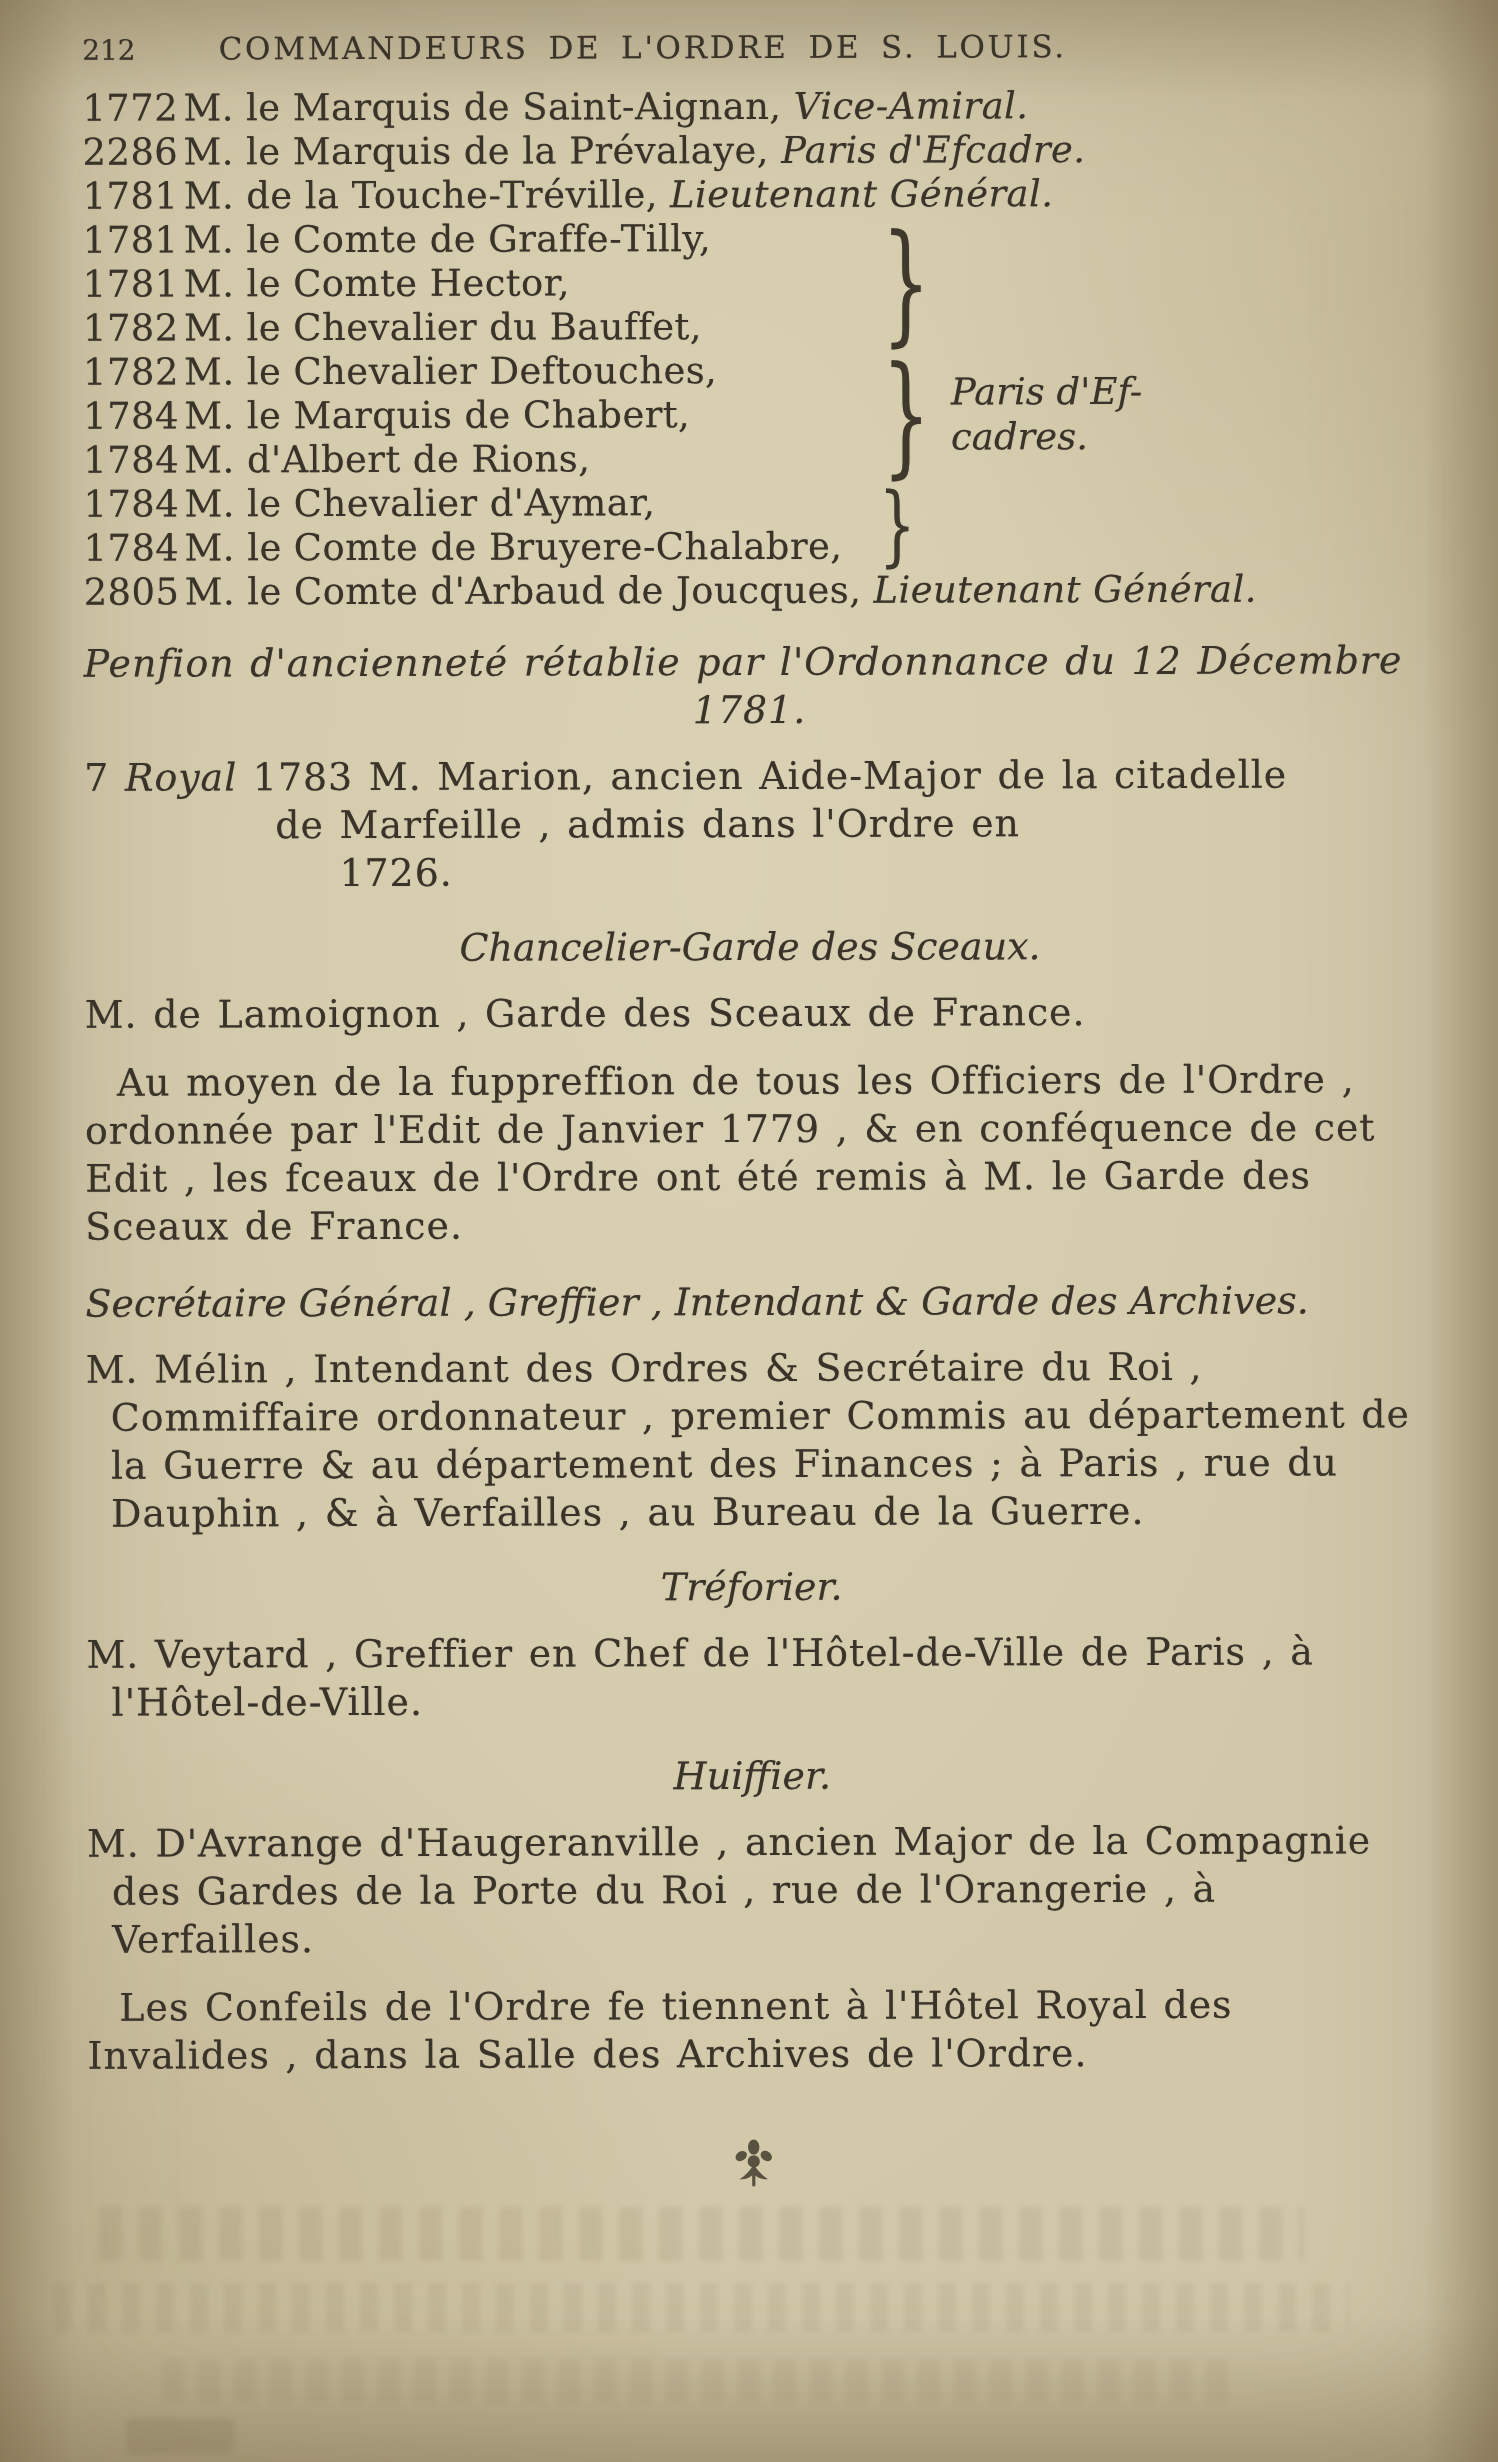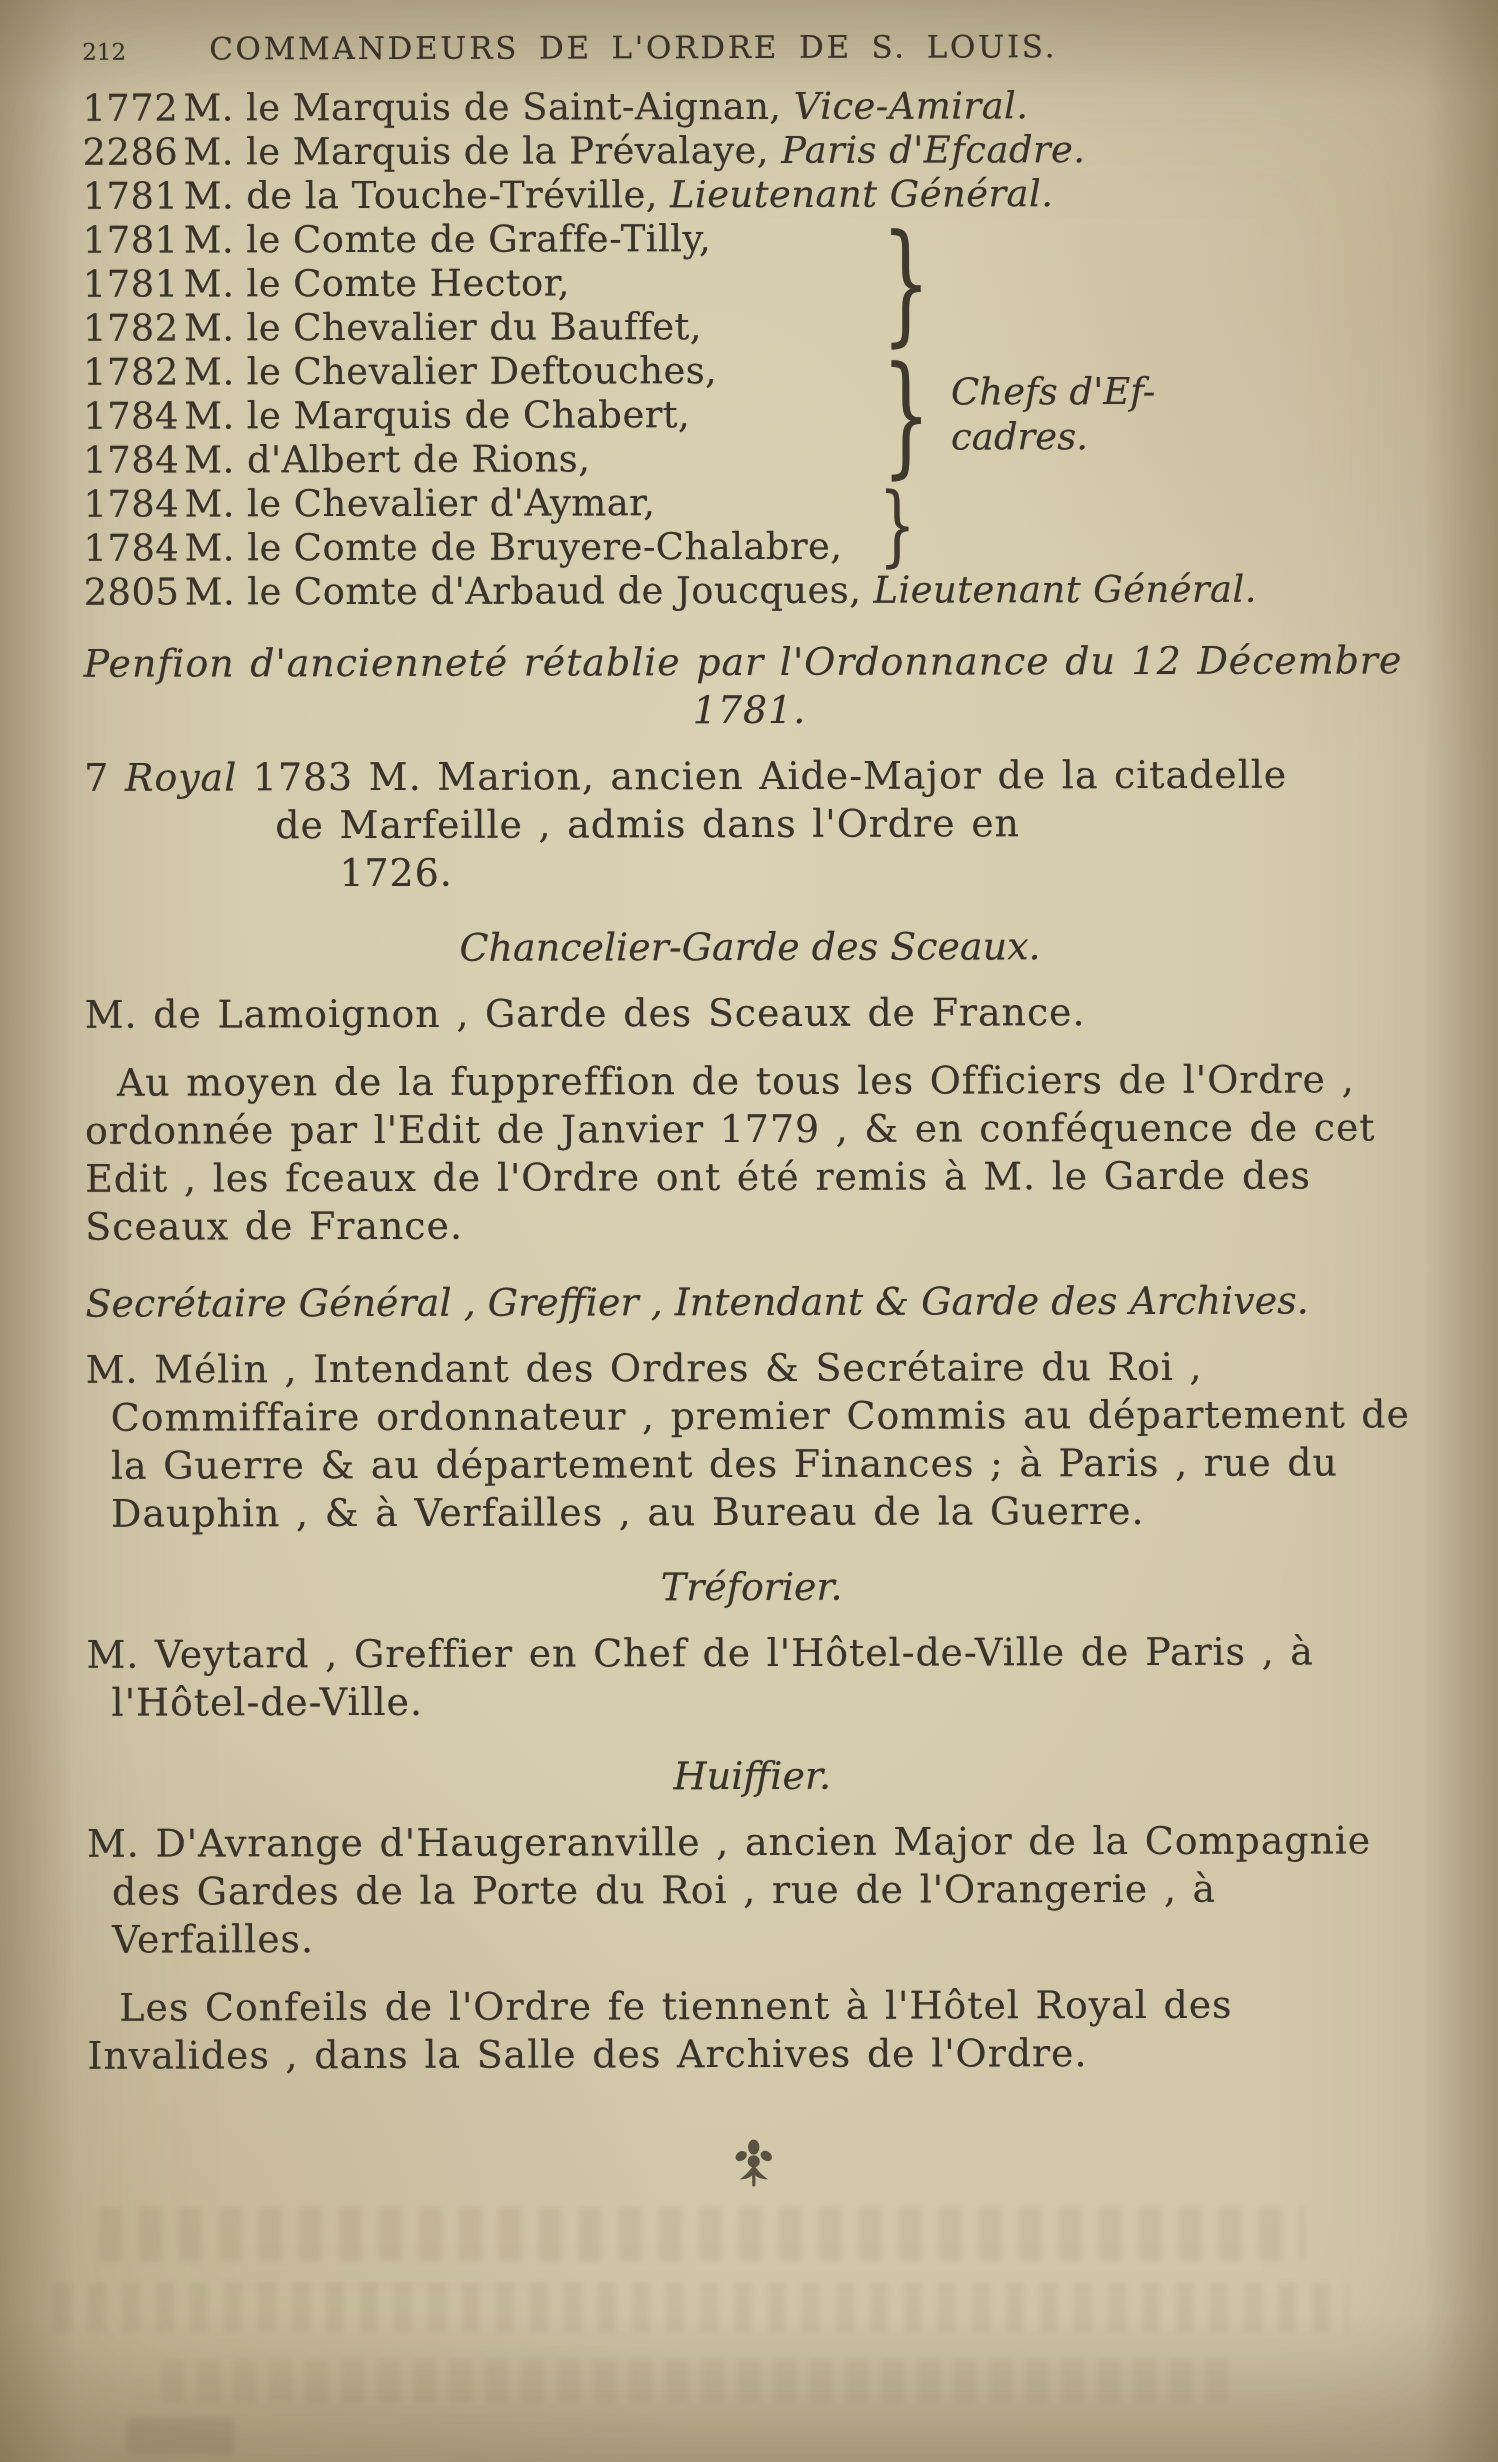--- a/index.html
+++ b/index.html
@@ -23,21 +23,21 @@
     box-shadow: inset 0 0 198px rgba(88,72,42,0.38);
   }
   .content {
     position:absolute; left:85px; top:29px; width:1331px;
     transform:rotate(-0.15deg);
     text-shadow:0 0 0.9px rgba(56,48,38,0.45);
   }
   .it { font-style:italic; }
   
   .pagehead { display:flex; align-items:baseline; margin-bottom:20px; }
-  .pagenum { font-size:23px; }
+  .pagenum { font-size:28px; }
   .pagetitle { margin-left:83px; font-size:31px; letter-spacing:2.7px; word-spacing:7.2px; }
   
   .entry { font-size:37px; line-height:44px; letter-spacing:0.4px; white-space:nowrap; }
   .year { display:inline-block; width:101px; }
   .group-row { display:flex; align-items:center; }
   .group-entries { width:791px; flex:0 0 791px; }
   .brace { font-family:"DejaVu Serif",serif; line-height:1; margin-right:12.6px; color:#3f382d; }
   .g3 .brace { font-size:101px; transform:scaleY(1.30) scaleX(0.75); }
   .g2 .brace { font-size:72px;  transform:scaleY(1.22) scaleX(0.80); }
   .group-label { font-size:37px; line-height:45px; }
@@ -115,21 +115,21 @@
         </div>
         <div class="entry">
           <span class="year">1784</span><span>M. le Marquis de Chabert,</span>
         </div>
         <div class="entry">
           <span class="year">1784</span><span>M. d'Albert de Rions,</span>
         </div>
       </div>
       <div class="brace">}</div>
       <div class="group-label it">
-        <div>Chefs d'Ef-</div>
+        <div>Paris d'Ef-</div>
         <div>cadres.</div>
       </div>
     </div>
 
     <div class="group-row g2">
       <div class="group-entries">
         <div class="entry">
           <span class="year">1784</span><span>M. le Chevalier d'Aymar,</span>
         </div>
         <div class="entry">

